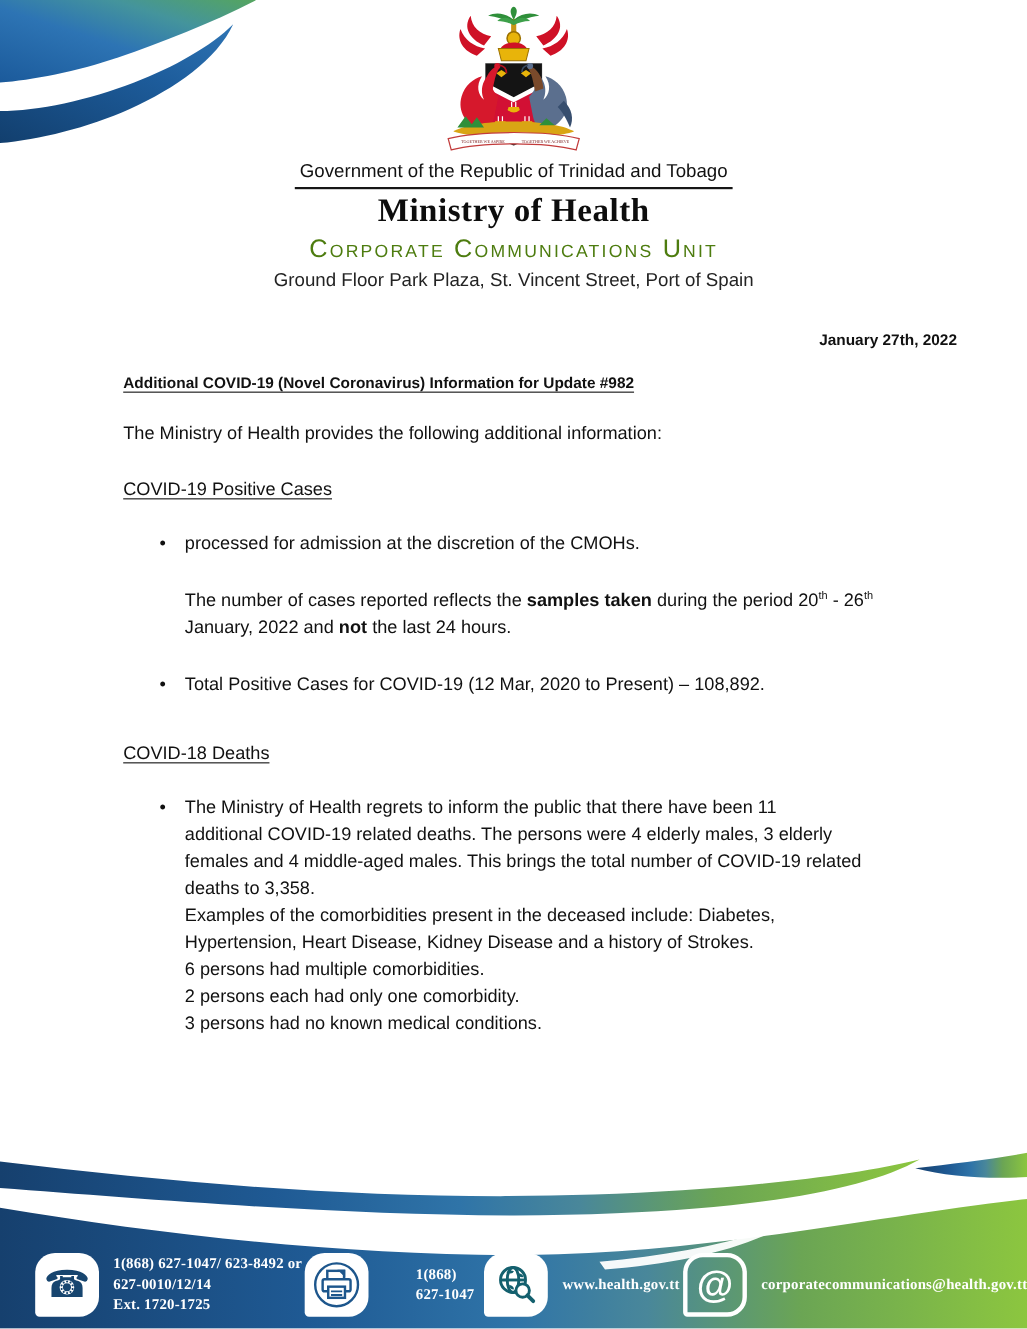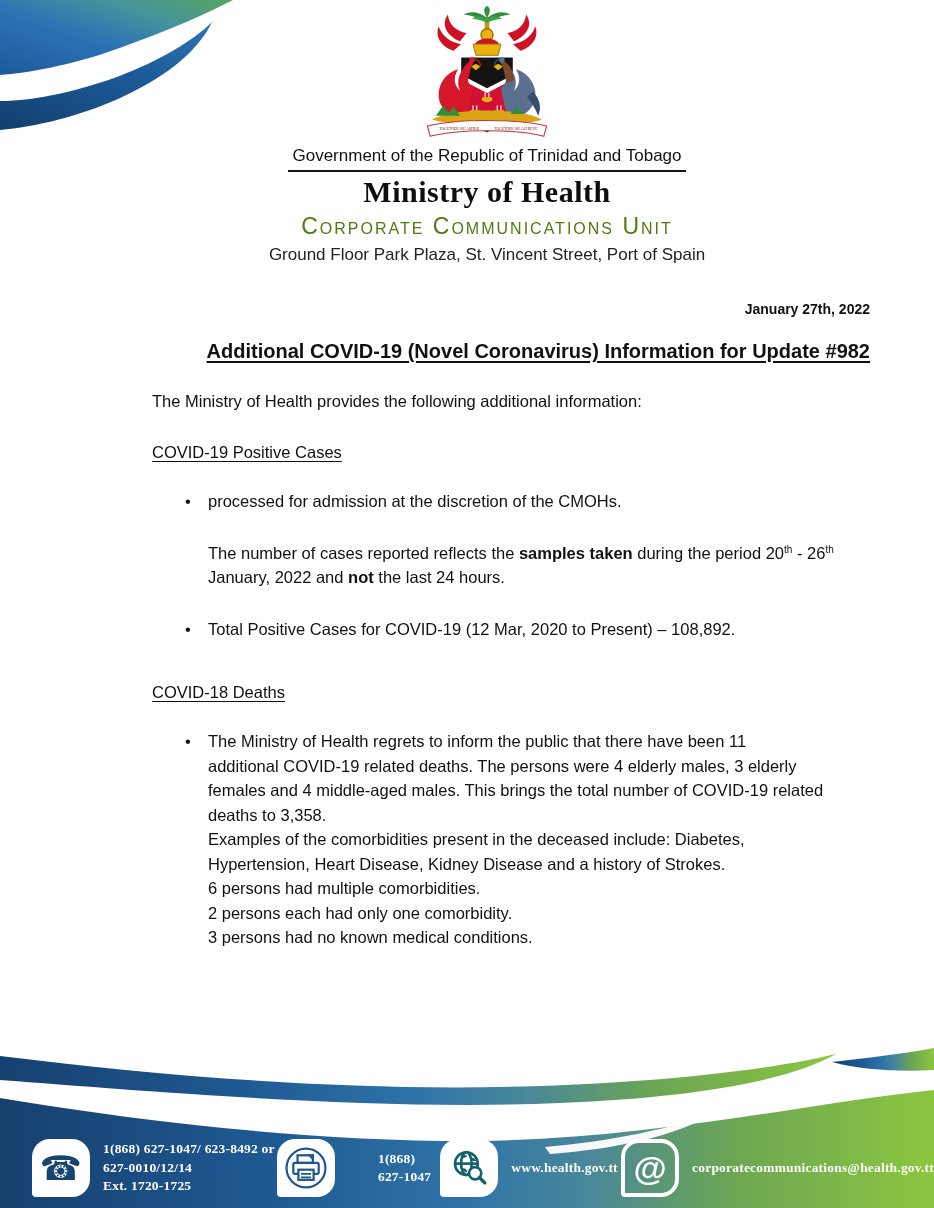--- a/index.html
+++ b/index.html
@@ -1,20 +1,20 @@
 <!DOCTYPE html>
 <html><head>
 <meta charset="utf-8">
 <style>
   * { margin:0; padding:0; box-sizing:border-box; }
   html,body { background:#e8e8e8; }
   #page {
     position:relative; width:934px; height:1208px; margin:0 auto;
     background:#ffffff; overflow:hidden;
-    font-family:"Liberation Sans", sans-serif; color:#111;padding-left:40px;
+    font-family:"Liberation Sans", sans-serif; color:#111;
   }
   
   .top-deco { position:absolute; top:0; left:0; width:250px; height:150px; }
   
   .header { position:relative; text-align:center; padding-top:6px; }
   .coat { display:block; margin:0 auto; }
   .gov-line {
     display:inline-block; font-size:17px; color:#121212;
     border-bottom:2px solid #161616; padding:0 4px 4px 4px; margin-top:6px;
   }
@@ -24,21 +24,21 @@
   }
   .unit {
     font-variant:small-caps; font-size:23px; letter-spacing:2px;
     margin-top:4px; color:#4d7c0f; font-weight:400;
   }
   .address { font-size:17px; margin-top:5px; color:#232323; }
   
   .main { padding:0 64px 0 112px; }
   .date { text-align:right; font-weight:bold; font-size:14px; margin-top:36px; }
   .doc-title {
-    text-align:right; font-weight:bold; font-size:20px;
+    text-align:left; font-weight:bold; font-size:14px;
     text-decoration:underline; text-underline-offset:3px; margin-top:23px;
   }
   .intro { font-size:16.5px; margin-top:29px; }
   .section { margin-top:0; }
   .section-heading {
     font-size:16.5px; text-decoration:underline; text-underline-offset:3px;
     margin-top:32px;
   }
   .section + .section .section-heading { margin-top:42px; }
   .doc-item { margin-top:27px; font-size:16.5px; line-height:24.5px; }

